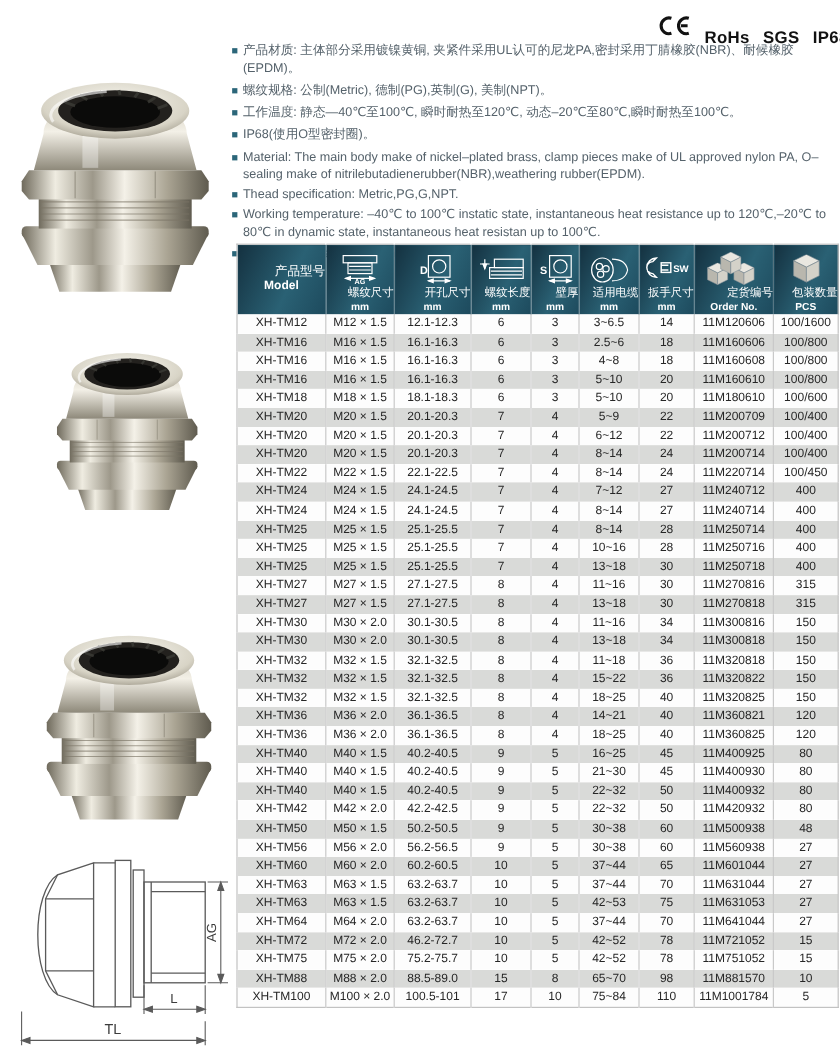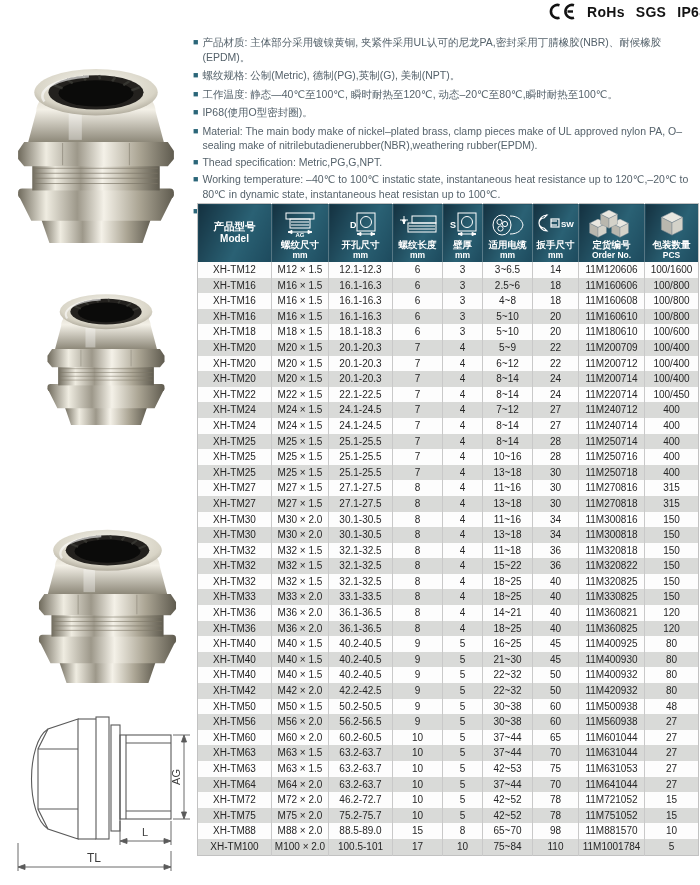--- a/index.html
+++ b/index.html
@@ -1,21 +1,21 @@
 <!DOCTYPE html>
 <html><head>
 <meta charset="utf-8">
 <style>
   html,body{margin:0;padding:0;background:#fff;}
   .page{position:relative;width:700px;height:885px;background:#fff;overflow:hidden;
         font-family:"Liberation Sans","DejaVu Sans",sans-serif;}
 
   
   .certbar{position:absolute;top:3px;left:548px;display:flex;align-items:center;gap:11px;}
-  .certbar .logo{font-weight:bold;font-size:14px;color:#121212;letter-spacing:.3px;}
+  .certbar .logo{font-weight:bold;font-size:14px;color:#121212;letter-spacing:.3px;margin-top:20px;}
   .ce-wrap{display:inline-flex;align-items:center;}
 
   
   .notes{position:absolute;left:193px;top:35px;width:506px;}
   .note{display:flex;align-items:flex-start;margin-bottom:4px;color:#55626b;font-size:10.5px;line-height:14.5px;}
   .note .sq{color:#2b6679;font-size:9px;line-height:14.5px;margin-right:4px;flex:0 0 auto;}
   .note .ntext{flex:1 1 auto;}
   .note.en{margin-bottom:2.5px;}
 
   
@@ -38,21 +38,21 @@
   table.spec col:nth-child(5){width:40px;}
   table.spec col:nth-child(6){width:50px;}
   table.spec col:nth-child(7){width:46px;}
   table.spec col:nth-child(8){width:66px;}
   table.spec col:nth-child(9){width:54px;}
   thead th{height:55px;padding:1px 0 2px 0;vertical-align:bottom;text-align:center;
            background:linear-gradient(115deg,#143140 0%,#2a6174 58%,#1d4a5d 100%);
            border-left:1px solid rgba(255,255,255,.25);}
   thead th:first-child{border-left:none;vertical-align:middle;}
   thead .icon{height:26px;display:flex;align-items:flex-end;justify-content:center;margin-bottom:1px;}
-  thead .hz{color:#fff;font-weight:bold;font-size:9.5px;line-height:11px;}
+  thead .hz{color:#fff;font-weight:normal;font-size:9.5px;line-height:11px;text-align:right;}
   thead .he{color:#fff;font-weight:bold;font-size:8.5px;line-height:10px;}
   thead th:first-child .hz{font-size:10.5px;line-height:13px;}
   thead th:first-child .he{font-size:10px;line-height:12px;}
   tbody td{height:15.6px;line-height:15.6px;padding:0;font-size:10px;color:#262626;
            text-align:center;white-space:nowrap;border-left:1px solid #c9c9c9;overflow:hidden;}
   tbody td:first-child{border-left:none;}
   tbody tr:nth-child(even){background:#d9dad8;}
   tbody tr:nth-child(odd){background:#fdfdfd;}
 </style>
 </head>
@@ -571,31 +571,20 @@
           <td>M32 × 1.5</td>
           <td>32.1-32.5</td>
           <td>8</td>
           <td>4</td>
           <td>18~25</td>
           <td>40</td>
           <td>11M320825</td>
           <td>150</td>
         </tr>
         <tr>
-          <td>XH-TM33</td>
-          <td>M33 × 2.0</td>
-          <td>33.1-33.5</td>
-          <td>8</td>
-          <td>4</td>
-          <td>18~25</td>
-          <td>40</td>
-          <td>11M330825</td>
-          <td>150</td>
-        </tr>
-        <tr>
           <td>XH-TM36</td>
           <td>M36 × 2.0</td>
           <td>36.1-36.5</td>
           <td>8</td>
           <td>4</td>
           <td>14~21</td>
           <td>40</td>
           <td>11M360821</td>
           <td>120</td>
         </tr>

